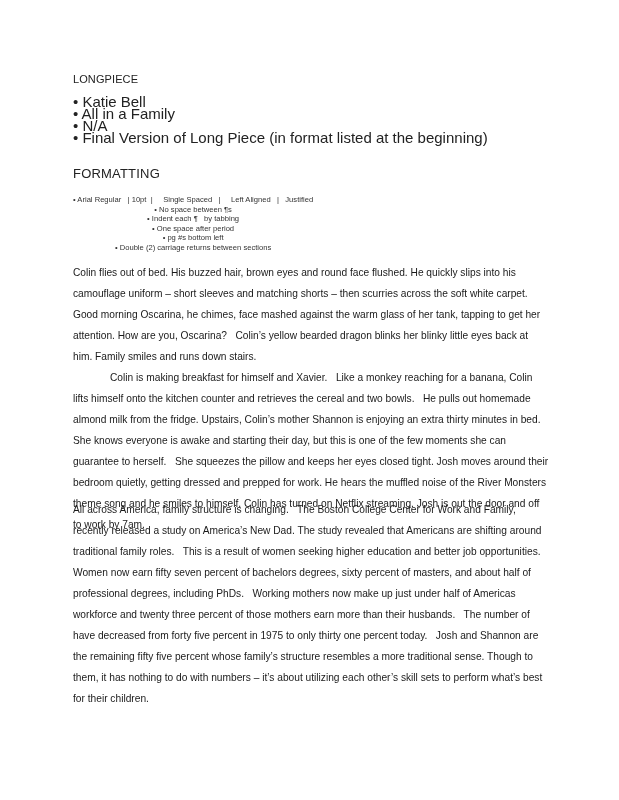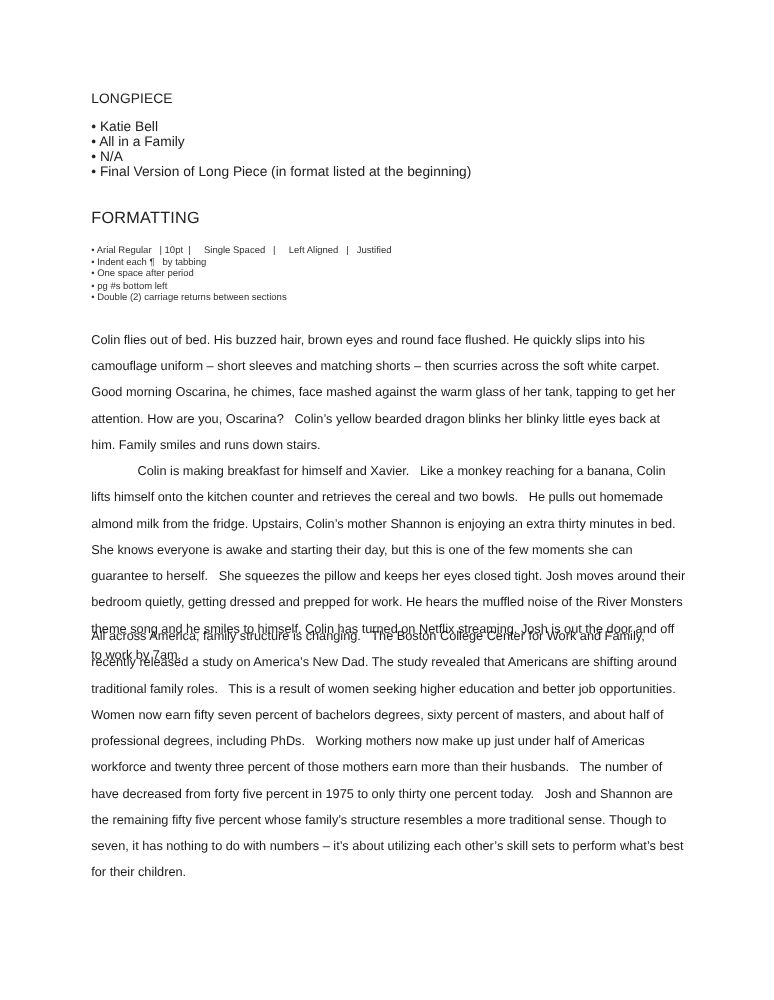--- a/index.html
+++ b/index.html
@@ -1,24 +1,24 @@
 <!DOCTYPE html>
 <html><head>
 <meta charset="utf-8">
 <style>
   html, body { margin: 0; padding: 0; background: #ffffff; }
   body { width: 619px; height: 800px; overflow: hidden; position: relative;
          font-family: "Liberation Sans", sans-serif; color: #1a1a1a; }
   .page { position: absolute; left: 0; top: 0; width: 619px; height: 800px; background: #fff; }
   .title { position: absolute; left: 73px; top: 73px; font-size: 11px; letter-spacing: 0.1px; color: #222; text-align: right; }
-  .list1 { position: absolute; left: 73px; top: 96px; font-size: 11px; line-height: 12px; color: #222; }
+  .list1 { position: absolute; left: 73px; top: 96px; font-size: 15px; line-height: 12px; color: #222; }
   .list1 div { white-space: nowrap; }
   .h2 { position: absolute; left: 73px; top: 166px; font-size: 13px; color: #222; letter-spacing: 0.2px; }
   .list2 { position: absolute; left: 73px; top: 195px; font-size: 7.6px; line-height: 9.5px; color: #333; }
-  .list2 div { white-space: pre; }
+  .list2 div { white-space: pre; text-align: center; }
   .body { position: absolute; left: 73px; width: 480px; font-size: 10.2px; line-height: 21px; color: #1a1a1a; }
   .body div { white-space: pre; }
   #p1 { top: 262px; }
   #p2 { top: 367px; }
   #p3 { top: 499px; }
   .ind { padding-left: 37px; }
 </style>
 </head>
 <body>
 
@@ -29,20 +29,21 @@
     <div>• Katie Bell</div>
     <div>• All in a Family</div>
     <div>• N/A</div>
     <div>• Final Version of Long Piece (in format listed at the beginning)</div>
   </div>
 
   <div class="h2">FORMATTING</div>
 
   <div class="list2">
     <div>• Arial Regular   | 10pt  |     Single Spaced   |     Left Aligned   |   Justified</div>
+    <div>• No space between ¶s</div>
     <div>• Indent each ¶   by tabbing</div>
     <div>• One space after period</div>
     <div>• pg #s bottom left</div>
     <div>• Double (2) carriage returns between sections</div>
   </div>
 
   <div class="body" id="p1">
     <div>Colin flies out of bed. His buzzed hair, brown eyes and round face flushed. He quickly slips into his</div>
     <div>camouflage uniform – short sleeves and matching shorts – then scurries across the soft white carpet.</div>
     <div>Good morning Oscarina, he chimes, face mashed against the warm glass of her tank, tapping to get her</div>
@@ -63,16 +64,16 @@
 
   <div class="body" id="p3">
     <div>All across America, family structure is changing.   The Boston College Center for Work and Family,</div>
     <div>recently released a study on America’s New Dad. The study revealed that Americans are shifting around</div>
     <div>traditional family roles.   This is a result of women seeking higher education and better job opportunities.</div>
     <div>Women now earn fifty seven percent of bachelors degrees, sixty percent of masters, and about half of</div>
     <div>professional degrees, including PhDs.   Working mothers now make up just under half of Americas</div>
     <div>workforce and twenty three percent of those mothers earn more than their husbands.   The number of</div>
     <div>have decreased from forty five percent in 1975 to only thirty one percent today.   Josh and Shannon are</div>
     <div>the remaining fifty five percent whose family’s structure resembles a more traditional sense. Though to</div>
-    <div>seven, it has nothing to do with numbers – it’s about utilizing each other’s skill sets to perform what’s best</div>
+    <div>them, it has nothing to do with numbers – it’s about utilizing each other’s skill sets to perform what’s best</div>
     <div>for their children.</div>
   </div>
 </div>
 
 </body></html>

